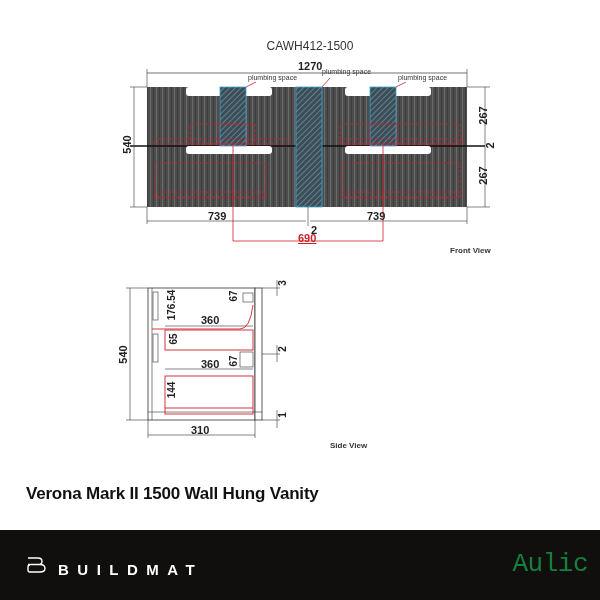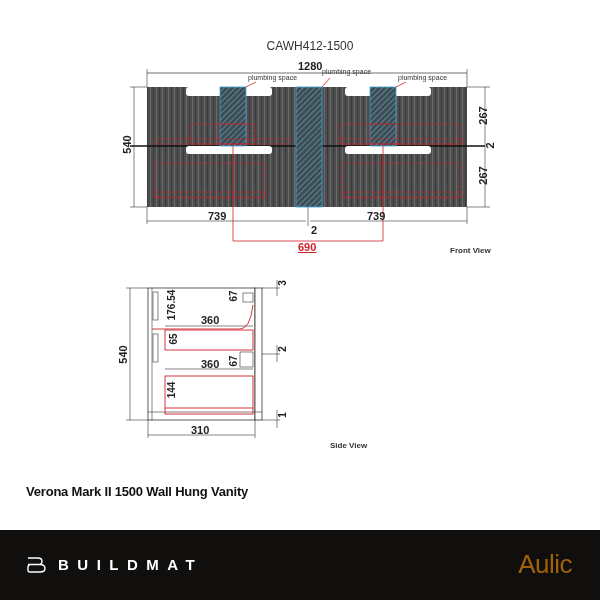--- a/index.html
+++ b/index.html
@@ -6,25 +6,25 @@
   body{width:600px;height:600px;position:relative;overflow:hidden;font-family:"Liberation Sans",sans-serif;}
   .drawing{position:absolute;left:0;top:0;width:540px;height:470px;}
   .drawing svg{position:absolute;left:0;top:0;}
   .lbl{position:absolute;font-family:"Liberation Sans",sans-serif;color:#222;white-space:nowrap;line-height:1;}
   .model{left:0;width:620px;text-align:center;top:40px;font-size:12px;color:#333;}
   .dim{font-size:11px;font-weight:bold;color:#222;}
   .dim.red{color:#d0202a;}
   .note{font-size:7px;color:#333;}
   .view{font-size:8px;font-weight:bold;color:#333;}
   .vert{transform:rotate(-90deg);transform-origin:center center;}
-  .title{position:absolute;left:26px;top:484px;font-size:13px;font-weight:bold;color:#111;letter-spacing:-0.2px;}
+  .title{position:absolute;left:26px;top:484px;font-size:17px;font-weight:bold;color:#111;letter-spacing:-0.2px;}
   .footer{position:absolute;left:0;top:530px;width:600px;height:70px;background:#100f0e;}
-  .brand{position:absolute;left:26px;top:556px;display:flex;align-items:flex-start;}
+  .brand{position:absolute;left:26px;top:556px;display:flex;align-items:flex-end;}
   .brand-text{color:#fff;font-size:15px;font-weight:bold;letter-spacing:8.5px;margin-left:10px;}
-  .aulic{position:absolute;right:28px;top:549px;color:#a16207;font-family:Liberation Sans, sans-serif;font-size:26px;letter-spacing:-0.5px;}
+  .aulic{position:absolute;right:12px;top:549px;color:#15803d;font-family:Liberation Mono, monospace;font-size:26px;letter-spacing:-0.5px;}
 </style>
 </head>
 <body>
 
 <div class="drawing">
   <svg width="600" height="470" viewBox="0 0 600 470">
     <defs>
       <pattern id="flutes" x="0" y="0" width="6" height="10" patternUnits="userSpaceOnUse">
         <rect width="6" height="10" fill="#4d4d4d"></rect>
         <rect x="0" width="1" height="10" fill="#6a6a6a"></rect>
@@ -122,32 +122,32 @@
       <line x1="277" y1="280" x2="277" y2="296"></line>
       <line x1="262" y1="354" x2="280" y2="354"></line>
       <line x1="277" y1="345" x2="277" y2="362"></line>
       <line x1="262" y1="420" x2="280" y2="420"></line>
       <line x1="277" y1="410" x2="277" y2="428"></line>
     </g>
   </svg>
 
   <div class="lbl model">CAWH412-1500</div>
 
-  <div class="lbl dim" style="left:298px;top:61px;">1280</div>
+  <div class="lbl dim" style="left:298px;top:61px;">1270</div>
   <div class="lbl note" style="left:248px;top:74px;">plumbing space</div>
   <div class="lbl note" style="left:322px;top:68px;">plumbing space</div>
   <div class="lbl note" style="left:398px;top:74px;">plumbing space</div>
   <div class="lbl dim vert" style="left:118px;top:139px;">540</div>
   <div class="lbl dim vert" style="left:474px;top:110px;">267</div>
   <div class="lbl dim vert" style="left:474px;top:170px;">267</div>
   <div class="lbl dim vert" style="left:487px;top:140px;">2</div>
   <div class="lbl dim" style="left:208px;top:211px;">739</div>
   <div class="lbl dim" style="left:367px;top:211px;">739</div>
   <div class="lbl dim" style="left:311px;top:225px;">2</div>
-  <div class="lbl dim red" style="left:298px;top:242px;text-decoration:underline;">690</div>
+  <div class="lbl dim red" style="left:298px;top:233px;text-decoration:underline;">690</div>
   <div class="lbl view" style="left:426px;top:247px;padding-left:24px;">Front View</div>
 
   <div class="lbl dim vert" style="left:114px;top:349px;">540</div>
   <div class="lbl dim vert" style="left:157px;top:300px;font-size:10px;">176.54</div>
   <div class="lbl dim" style="left:201px;top:315px;">360</div>
   <div class="lbl dim vert" style="left:168px;top:334px;font-size:10px;">65</div>
   <div class="lbl dim" style="left:201px;top:359px;">360</div>
   <div class="lbl dim vert" style="left:164px;top:385px;font-size:10px;">144</div>
   <div class="lbl dim vert" style="left:228px;top:291px;font-size:10px;">67</div>
   <div class="lbl dim vert" style="left:228px;top:356px;font-size:10px;">67</div>

